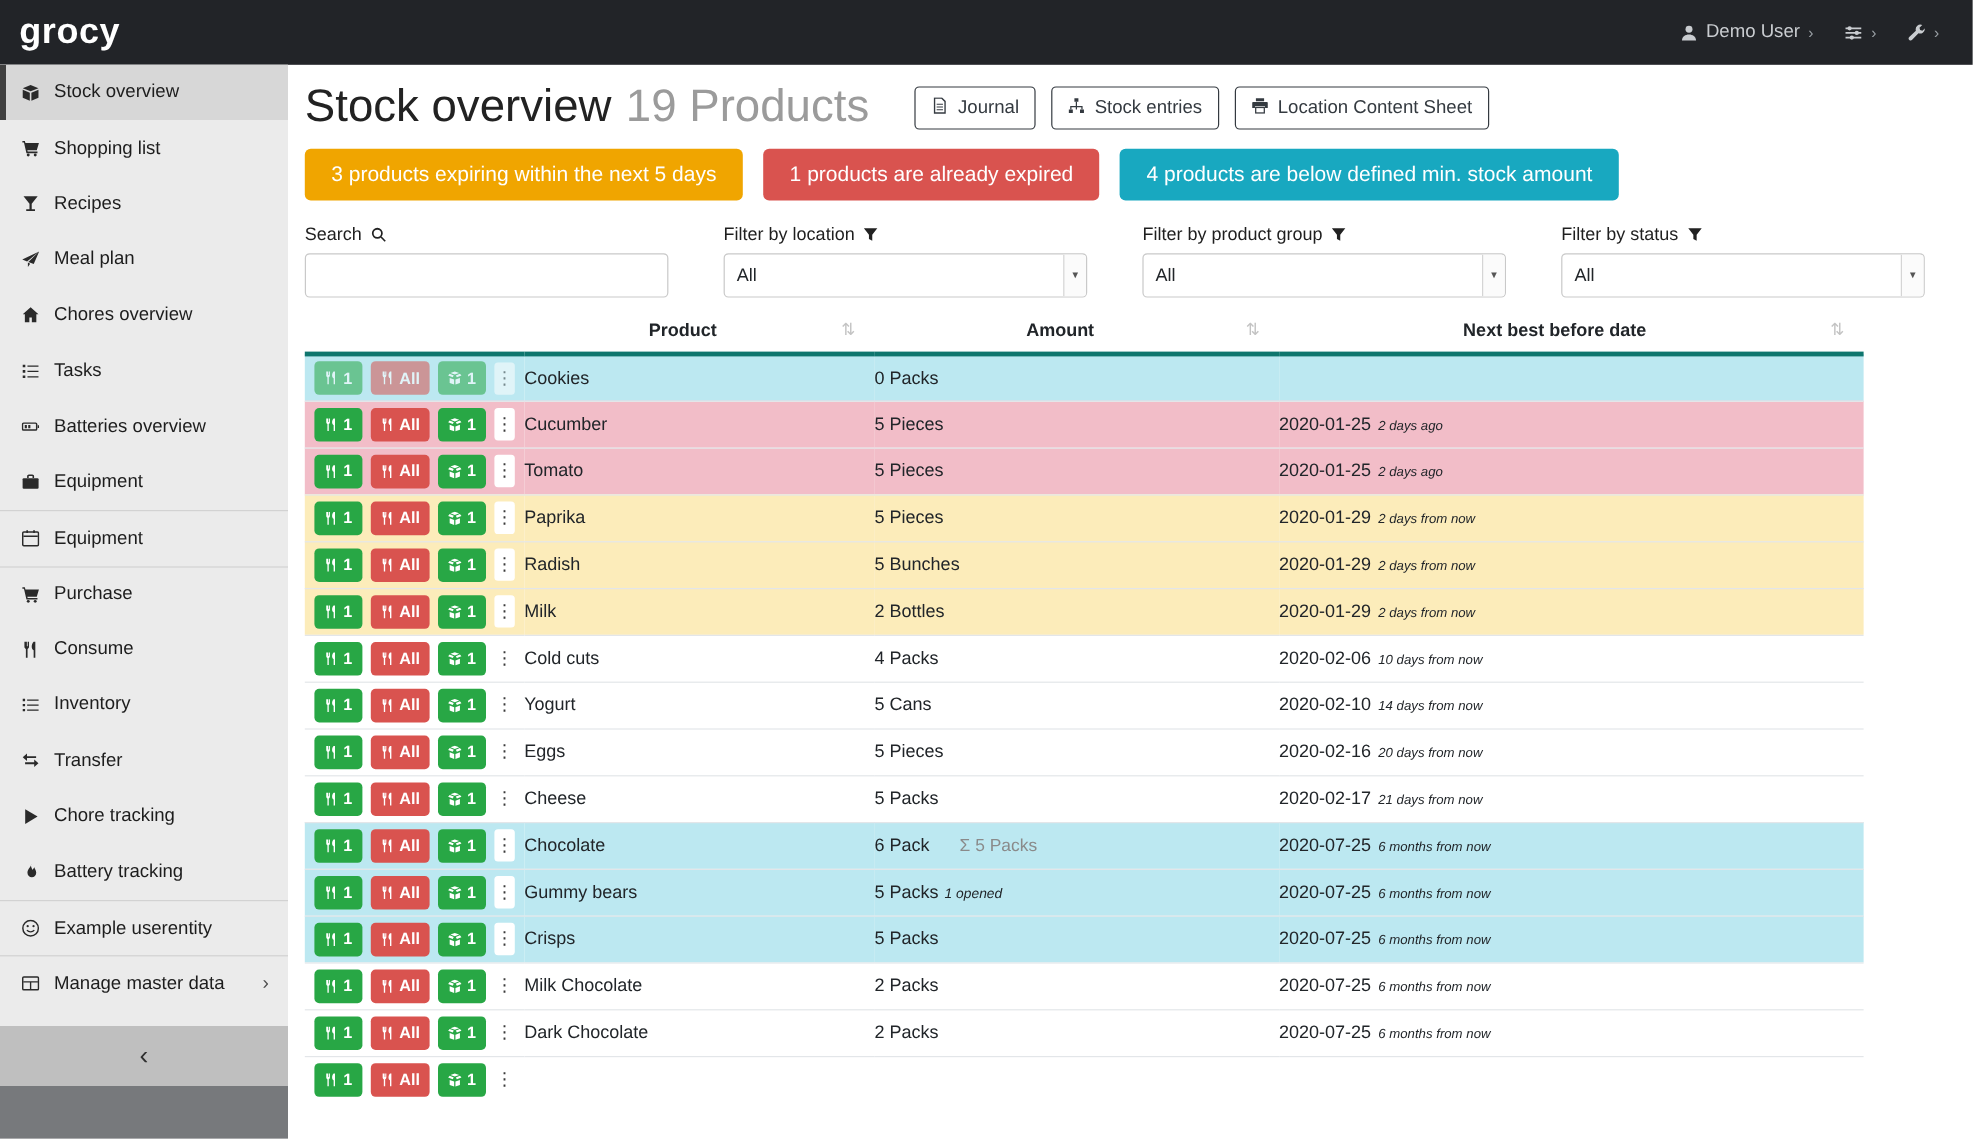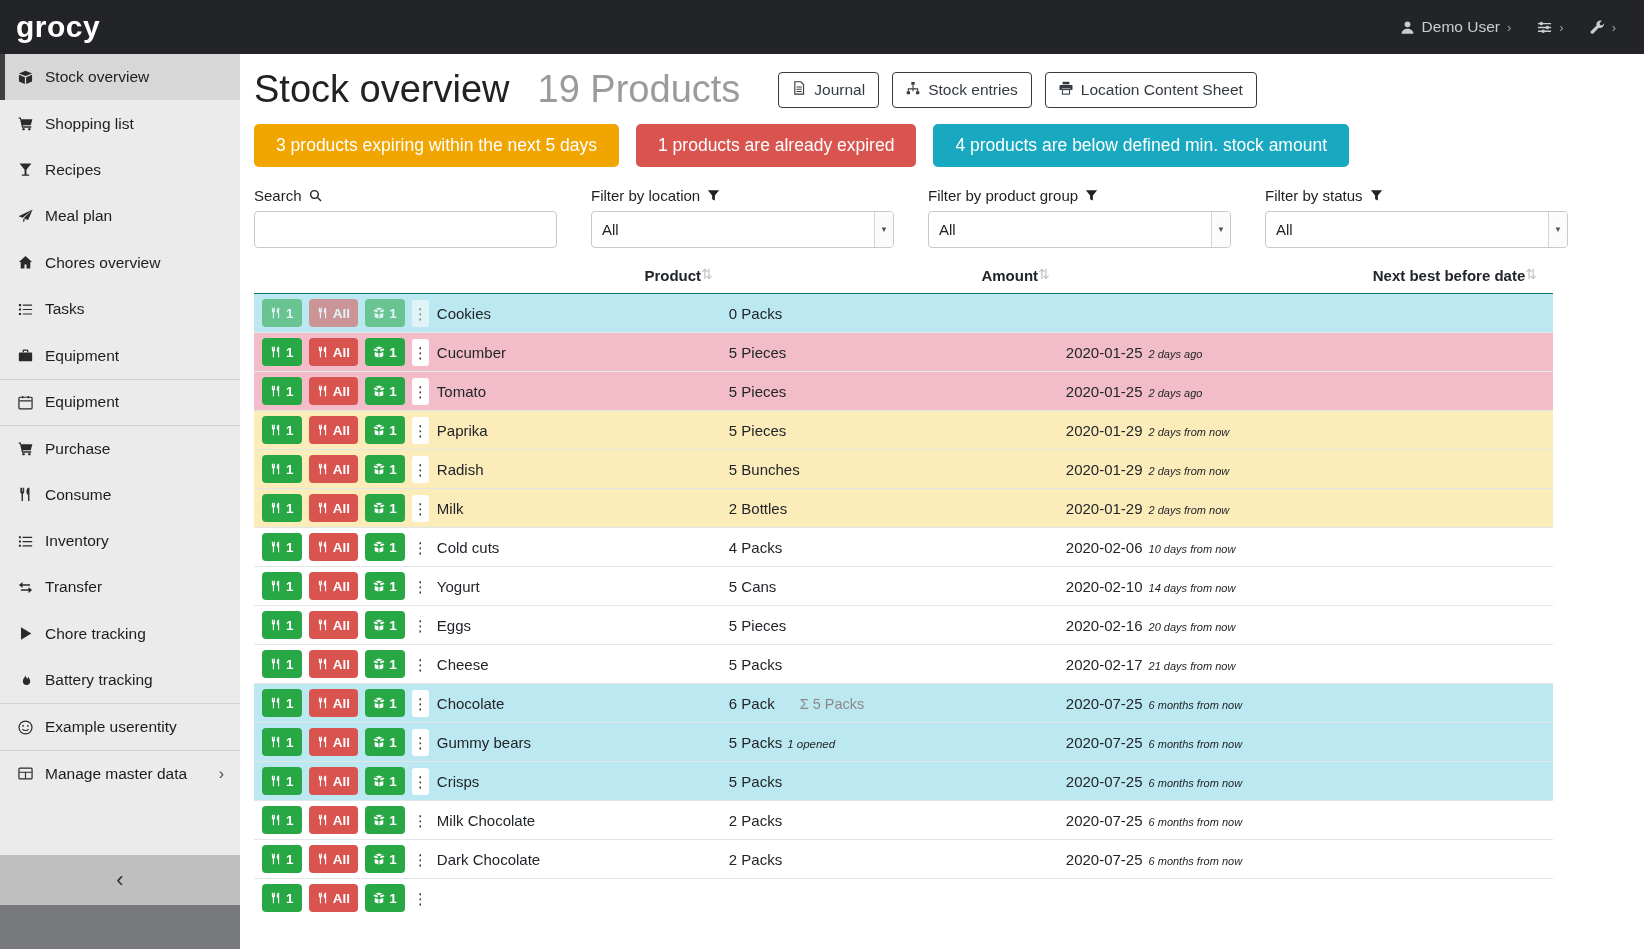--- a/index.html
+++ b/index.html
@@ -33,47 +33,47 @@
   .side-spacer{flex:1}
   .collapse-bar{flex:0 0 50px;background:#bfbfbf;display:flex;align-items:center;
     justify-content:center;font-size:22px;color:#2f2f2f}
   .side-footer{flex:0 0 44px;background:#77797c}
 
   
   .content{flex:1;overflow:hidden;padding:12px 0 0 14px}
   .content-inner{width:1299px}
   .page-head{display:flex;align-items:center;margin-top:2px}
   h1{font-size:38px;font-weight:500;color:#222;white-space:nowrap}
-  h1 .muted{color:#9b9b9b;font-weight:400;margin-left:28px}
+  h1 .muted{color:#9b9b9b;font-weight:400;margin-left:12px}
   .head-buttons{display:flex;gap:13px;margin-left:38px}
   .btn-outline{display:inline-flex;align-items:flex-start;gap:8px;padding:8px 13px;
     border:1px solid #343a40;border-radius:4px;background:#fff;color:#343a40;
     font-size:15.5px;white-space:nowrap}
   .btn-outline .icon{font-size:14px}
 
   .banners{display:flex;gap:17px;margin-top:13px}
   .banner{padding:11px 22px;border-radius:5px;color:#fff;font-size:17.5px;white-space:nowrap}
   .banner.st-warning{background:var(--warning)}
   .banner.st-danger{background:var(--danger)}
   .banner.st-info{background:var(--info)}
 
-  .filters{margin-top:20px;display:grid;grid-template-columns:repeat(4,303px);column-gap:34px}
+  .filters{margin-top:20px;display:grid;grid-template-columns:repeat(4,303px);column-gap:46px}
   .filter-label{display:flex;align-items:center;gap:7px;font-size:15px;color:#1f1f1f;margin-bottom:7px}
   .filter-label .icon{font-size:13px;color:#222}
   .search-input{width:100%;height:37px;border:1px solid #c9c9c9;border-radius:4px;
     padding:0 10px;font-size:15px;font-family:inherit}
   .select{height:37px;border:1px solid #c9c9c9;border-radius:4px;background:#fff;
     display:flex;align-items:center;padding-left:10px;font-size:15px;overflow:hidden}
   .select .caret{margin-left:auto;align-self:stretch;width:19px;display:flex;align-items:center;
     justify-content:center;font-size:8px;color:#555;border-left:1px solid #d5d5d5;background:#fbfbfb}
 
   
   .stock-table{margin-top:12px;width:100%;border-collapse:collapse;font-size:15px}
-  .stock-table th{text-align:right;font-weight:700;font-size:15px;
-    padding:7px 8px 9px 0;border-bottom:1px solid #0f766e;white-space:nowrap}
+  .stock-table th{text-align:center;font-weight:700;font-size:15px;
+    padding:7px 8px 9px 0;border-bottom:4px solid #0f766e;white-space:nowrap}
   .stock-table th .sort{float:right;color:#c3c3c3;font-size:14px;font-weight:400;margin-right:8px}
   .stock-table td{height:39px;padding:0 8px 0 0;border-top:1px solid #e3e6e9;
     vertical-align:middle;white-space:nowrap}
   .col-actions{width:176px}
   .col-product{width:292px}
   .col-amount{width:337px}
   .cell-actions{padding-left:8px !important}
   tr.st-below-min td{background:var(--row-info)}
   tr.st-expired td{background:var(--row-danger)}
   tr.st-expiring td{background:var(--row-warning)}
@@ -179,20 +179,30 @@
           <span class="side-label" data-interactable="false">Chores overview</span>
 
         </div>
         <div class="side-item" data-interactable="true">
           <span class="side-icon icon" data-interactable="false">
             <svg viewBox="0 0 16 16" width="1em" height="1em" fill="currentColor">
               <path d="M1 2.1h2.3v2.3H1zM1 6.85h2.3v2.3H1zM1 11.6h2.3v2.3H1zM5.2 2.7H15v1.2H5.2zM5.2 7.4H15v1.2H5.2zM5.2 12.2H15v1.2H5.2z"></path>
             </svg>
           </span>
           <span class="side-label" data-interactable="false">Tasks</span>
+
+        </div>
+        <div class="side-item" data-interactable="true">
+          <span class="side-icon icon" data-interactable="false">
+            <svg viewBox="0 0 16 16" width="1em" height="1em" fill="currentColor">
+              <rect x=".8" y="4.9" width="12.6" height="6.2" rx="1" fill="none" stroke="currentColor" stroke-width="1.3"></rect>
+              <path d="M14.3 6.8h1.2v2.4h-1.2zM2.8 6.6h1.9v2.8H2.8zM5.9 6.6h1.9v2.8H5.9z"></path>
+            </svg>
+          </span>
+          <span class="side-label" data-interactable="false">Batteries overview</span>
 
         </div>
         <div class="side-item" data-interactable="true">
           <span class="side-icon icon" data-interactable="false">
             <svg viewBox="0 0 16 16" width="1em" height="1em" fill="currentColor">
               <rect x=".9" y="4.8" width="14.2" height="9.4" rx="1"></rect>
               <path fill="none" stroke="currentColor" stroke-width="1.4" d="M5.6 4.6V3.1a.9.9 0 0 1 .9-.9h3a.9.9 0 0 1 .9.9v1.5"></path>
             </svg>
           </span>
           <span class="side-label" data-interactable="false">Equipment</span>

